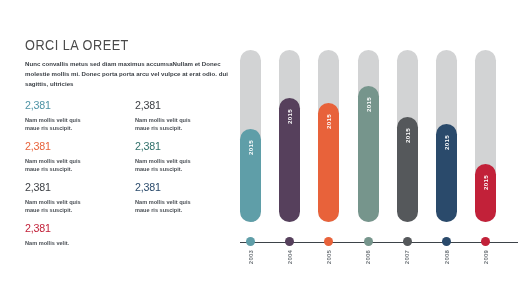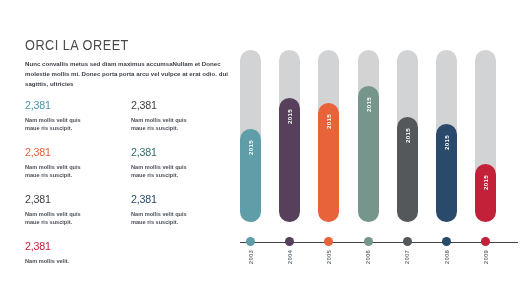--- a/index.html
+++ b/index.html
@@ -55,21 +55,20 @@
 
   #stats-grid {
     position: absolute;
     left: 25px;
     top: 100px;
     width: 210px;
     display: grid;
     grid-template-columns: 100px 100px;
     column-gap: 10px;
     row-gap: 0px;
-    gap: 6px;
   }
   .stat-item {
     height: 41px;
     position: relative;
   }
   .stat-value {
     font-size: 11.5px;
     font-weight: 400;
     letter-spacing: -0.2px;
     line-height: 1;

